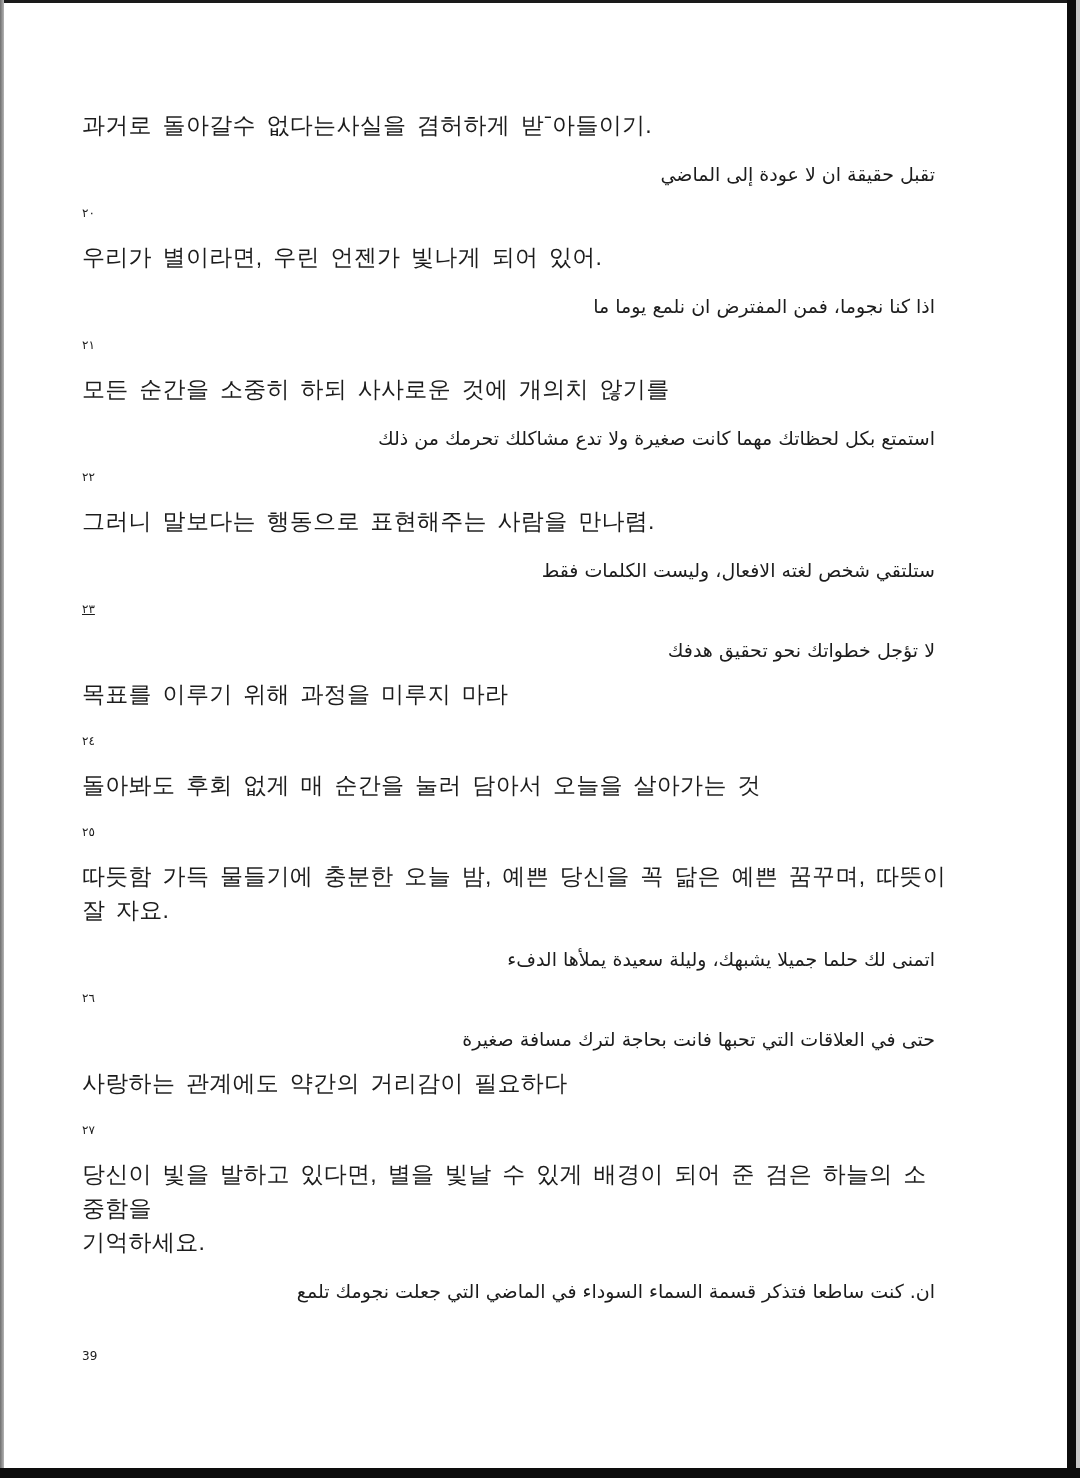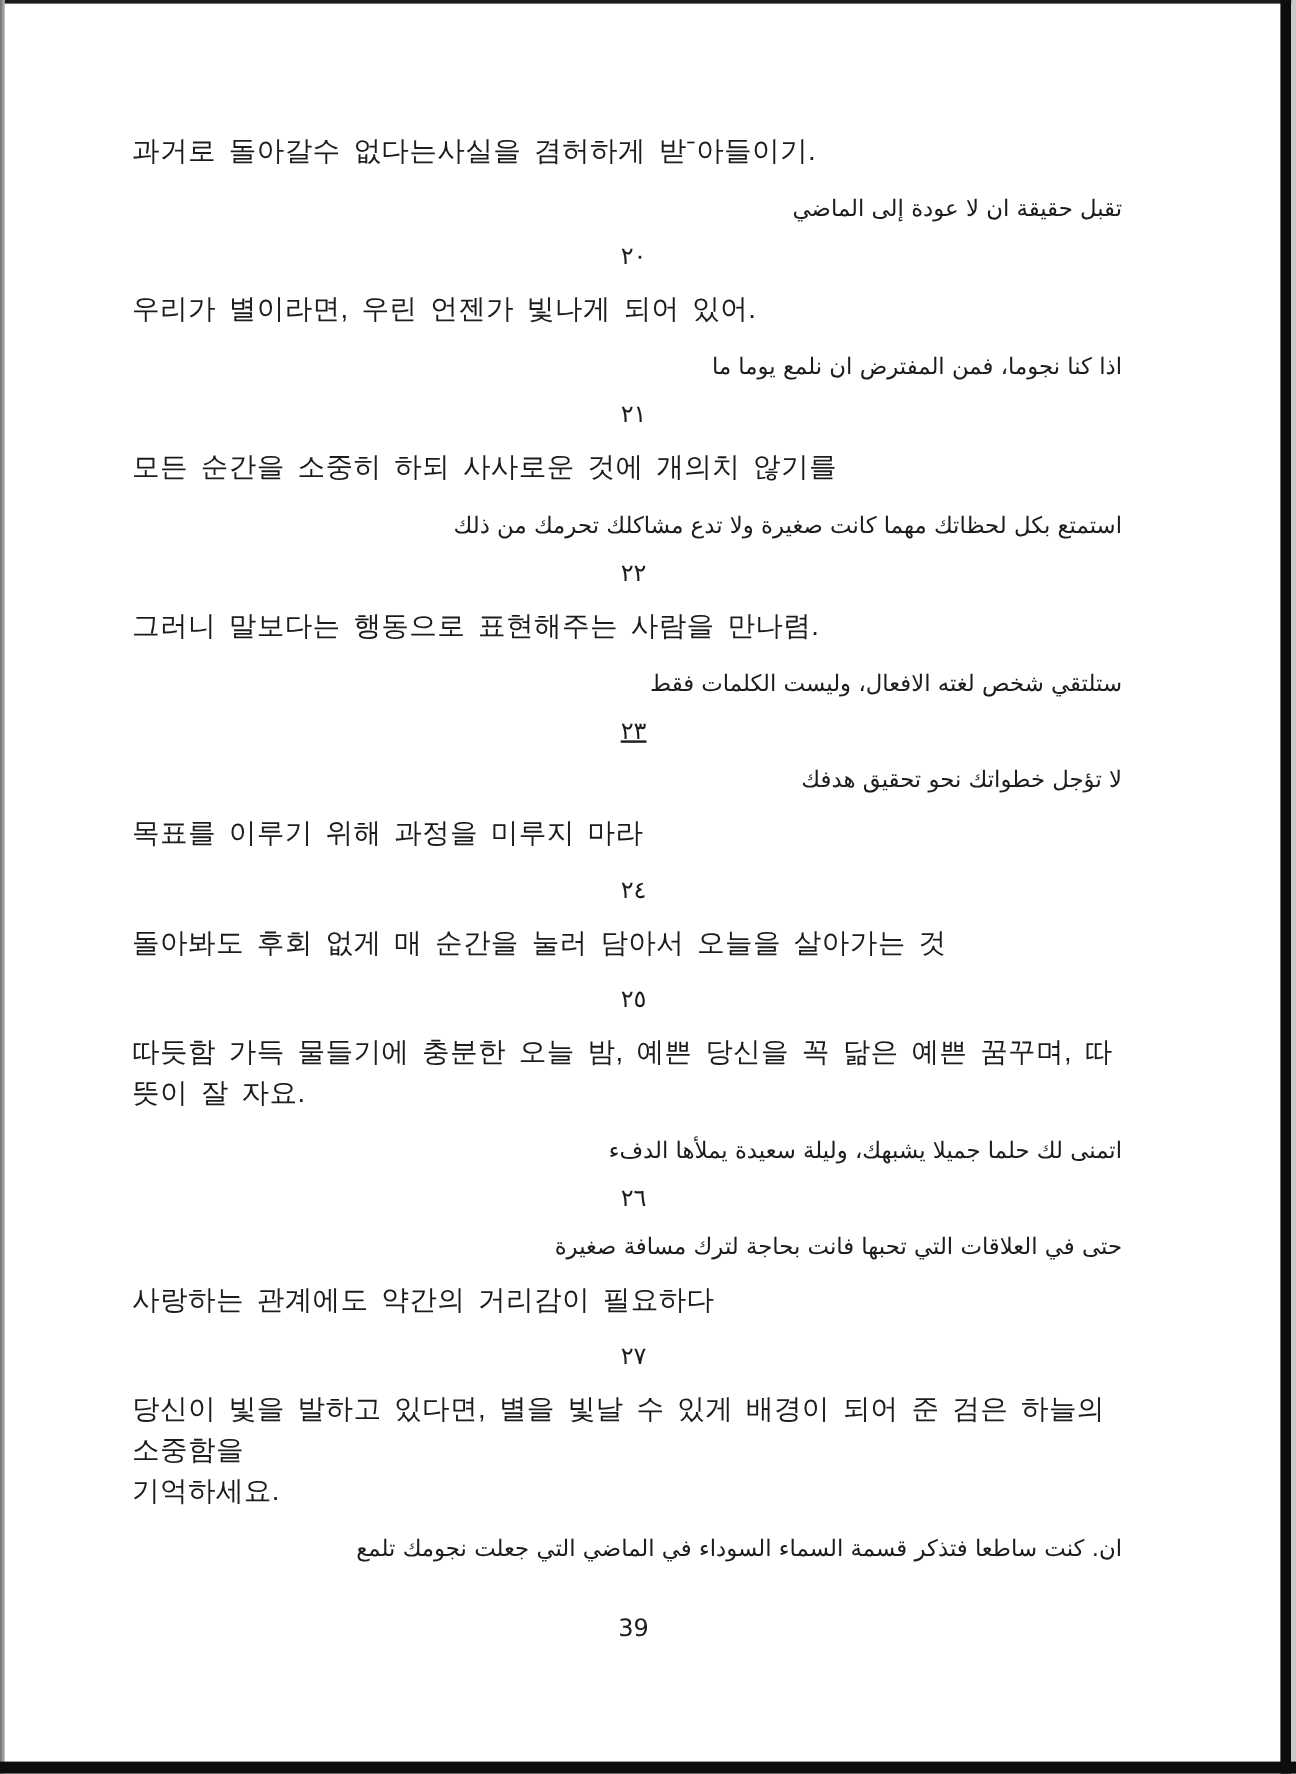--- a/index.html
+++ b/index.html
@@ -36,21 +36,21 @@
     position: absolute; top: 0; bottom: 0; right: 0; width: 4px;
     background: #c9c9c9;
   }
   .border-bottom {
     position: absolute; bottom: 0; left: 0; right: 0; height: 10px;
     background: #0d0d0d;
   }
   .content {
     position: absolute;
     top: 0; left: 0; right: 0;
-    padding: 108px 134px 0 110px;
+    padding: 108px 134px 0 82px;
     box-sizing: border-box;
   }
   .line {
     color: #1c1c1c;
   }
   .k {
     font-family: "Liberation Sans", sans-serif;
     font-size: 23px;
     line-height: 34px;
     letter-spacing: 0.3px;
@@ -63,23 +63,23 @@
     direction: rtl;
     text-align: right;
     unicode-bidi: isolate;
     font-family: "DejaVu Sans", sans-serif;
     font-size: 19px;
     line-height: 28px;
     margin: 0 11px 13px 0;
   }
   .n {
     font-family: "DejaVu Sans", sans-serif;
-    font-size: 20px;
+    font-size: 12px;
     line-height: 24px;
-    text-align: center;
+    text-align: left;
     margin: 0 0 15px 0;
   }
   .n.underline { text-decoration: underline; }
   .n.gap-before { margin-top: 39px; }
 </style>
 </head>
 <body>
 
 <div class="page">
   <div class="border-top"></div>

